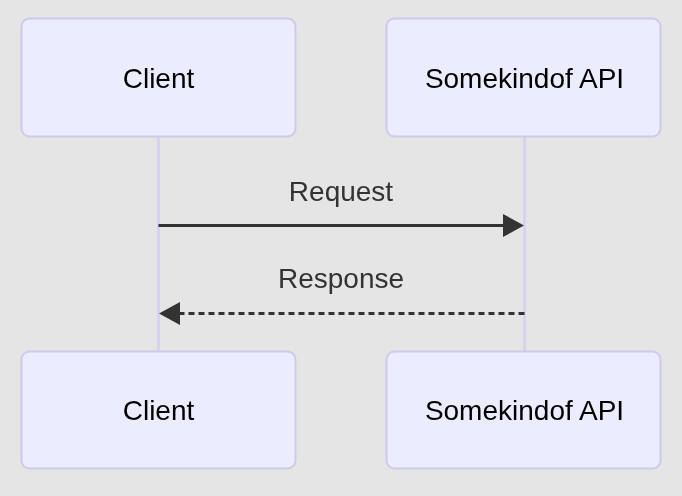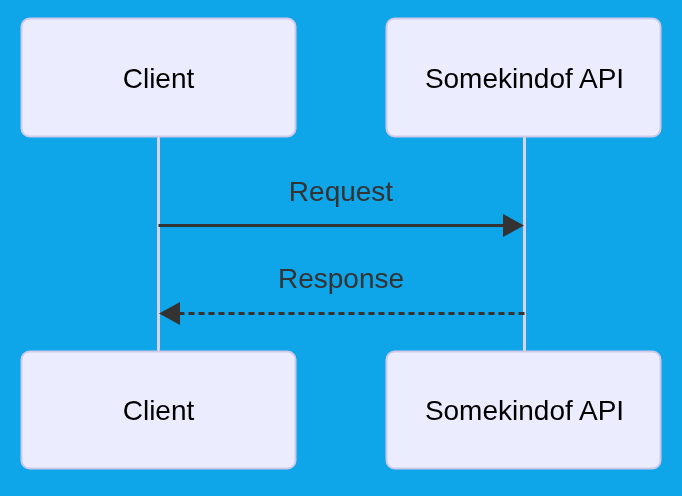--- a/index.html
+++ b/index.html
@@ -4,21 +4,21 @@
 <style>
   html, body {
     margin: 0;
     padding: 0;
     background: #ffffff;
   }
   .diagram-root {
     width: 682px;
     height: 496px;
     position: relative;
-    background: #0ea5e9;
+    background: #e5e5e5;
     overflow: hidden;
   }
   svg {
     display: block;
   }
   .actor-box {
     stroke-width: 2;
   }
   .actor-label {
     font-family: "Liberation Sans", sans-serif;

